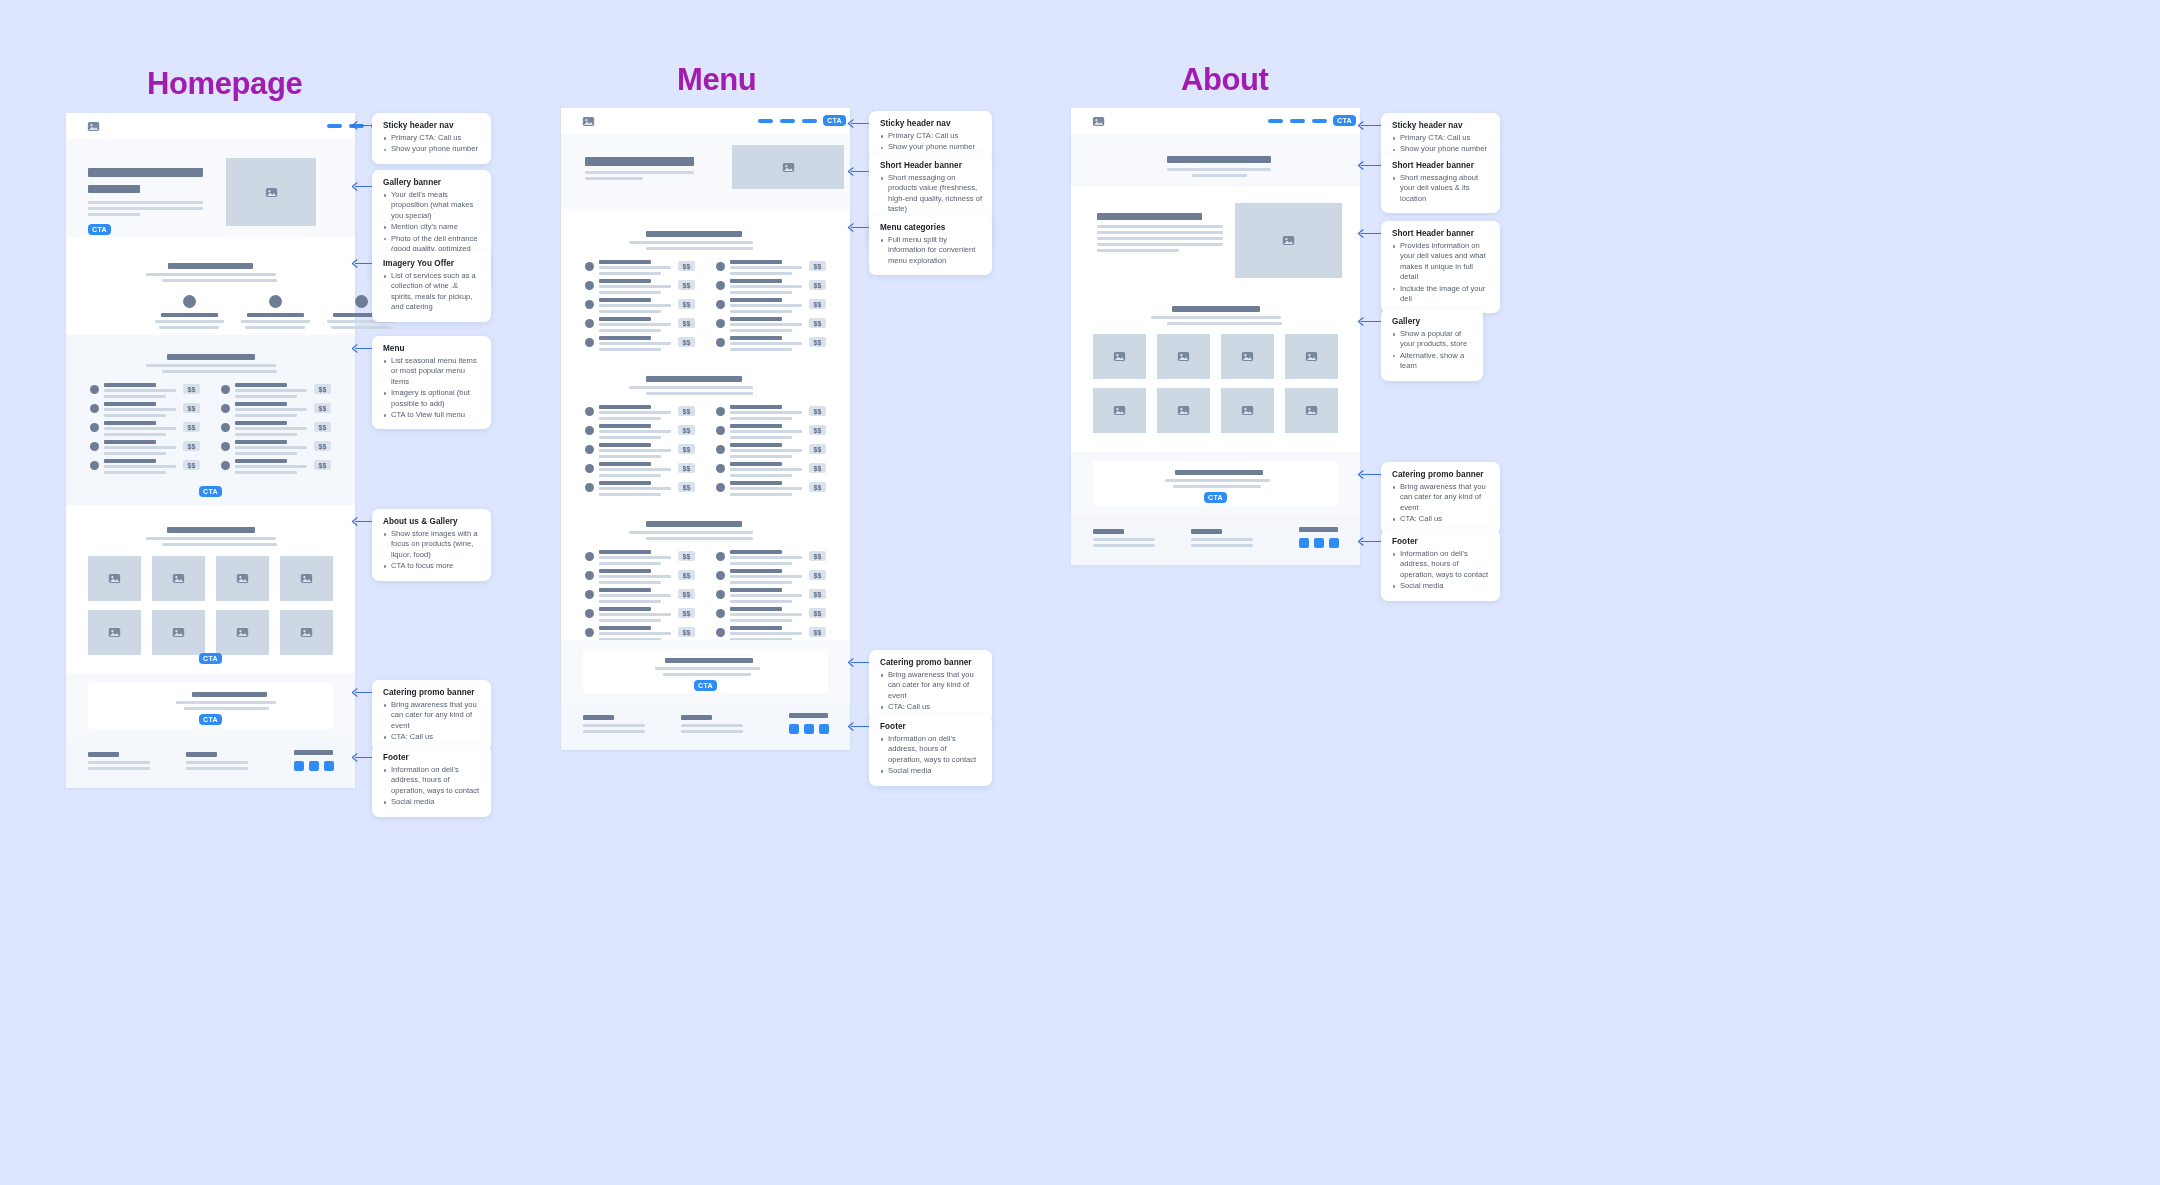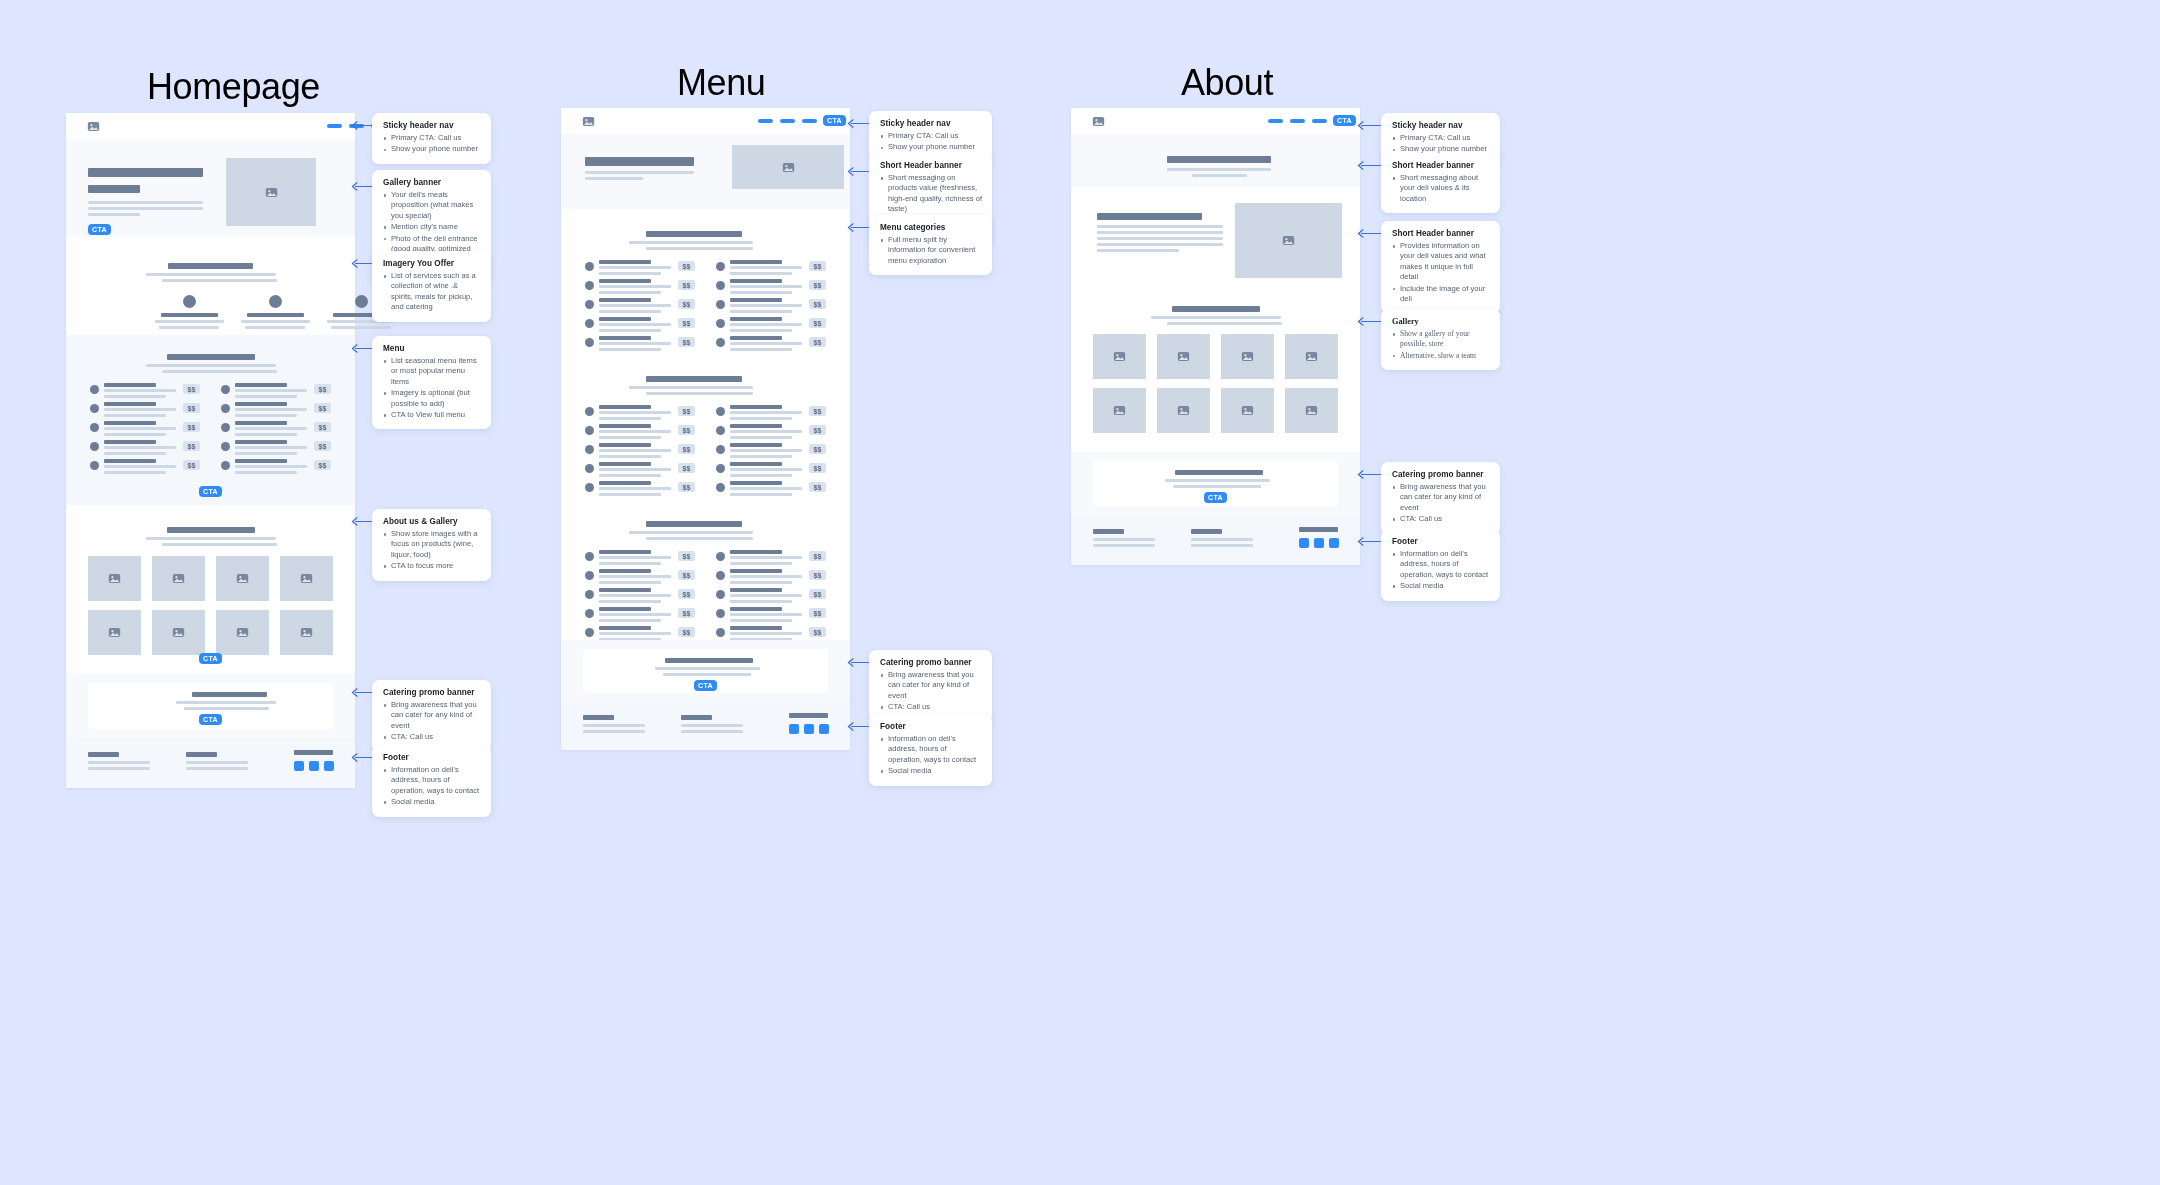--- a/index.html
+++ b/index.html
@@ -8,21 +8,21 @@
     width: 2160px; height: 1185px;
     background: #dde6fe;
     font-family: "Liberation Sans", sans-serif;
     overflow: hidden;
   }
   .board { position: relative; width: 2160px; height: 1185px; }
 
   
   .col-title {
     position: absolute;
-    font-size: 36px; font-weight: 400; color: #000000;
+    font-size: 31px; font-weight: 700; color: #a21caf;
     letter-spacing: -0.4px; white-space: nowrap;
   }
 
   
   .frame {
     position: absolute; background: #ffffff;
     box-shadow: 0 1px 3px rgba(30,50,110,.07);
   }
 
   
@@ -870,24 +870,24 @@
           <li>Provides information on your deli values and what makes it unique in full detail</li>
           <li>Include the image of your deli</li>
         </ul>
       </div>
       <div class="leader" style="left:1361px;top:233px;width:20px;"></div>
       <div class="arrow" style="left:1357px;top:228.5px;">
         <svg width="7" height="9" viewBox="0 0 7 9">
           <path d="M6 0.8 L1.4 4.5 L6 8.2" fill="none" stroke="#3b6fe0" stroke-width="1.2" stroke-linecap="round" stroke-linejoin="round"></path>
         </svg>
       </div>
-      <div class="note" style="left:1381px;top:309px;width:119px;font-family:Liberation Serif, serif;">
+      <div class="note" style="left:1381px;top:309px;width:102px;">
         <h4>Gallery</h4>
         <ul>
-          <li>Show a gallery of your possible, store</li>
+          <li>Show a popular of your products, store</li>
           <li>Alternative, show a team</li>
         </ul>
       </div>
       <div class="leader" style="left:1361px;top:321px;width:20px;"></div>
       <div class="arrow" style="left:1357px;top:316.5px;">
         <svg width="7" height="9" viewBox="0 0 7 9">
           <path d="M6 0.8 L1.4 4.5 L6 8.2" fill="none" stroke="#3b6fe0" stroke-width="1.2" stroke-linecap="round" stroke-linejoin="round"></path>
         </svg>
       </div>
       <div class="note" style="left:1381px;top:462px;width:119px;">

